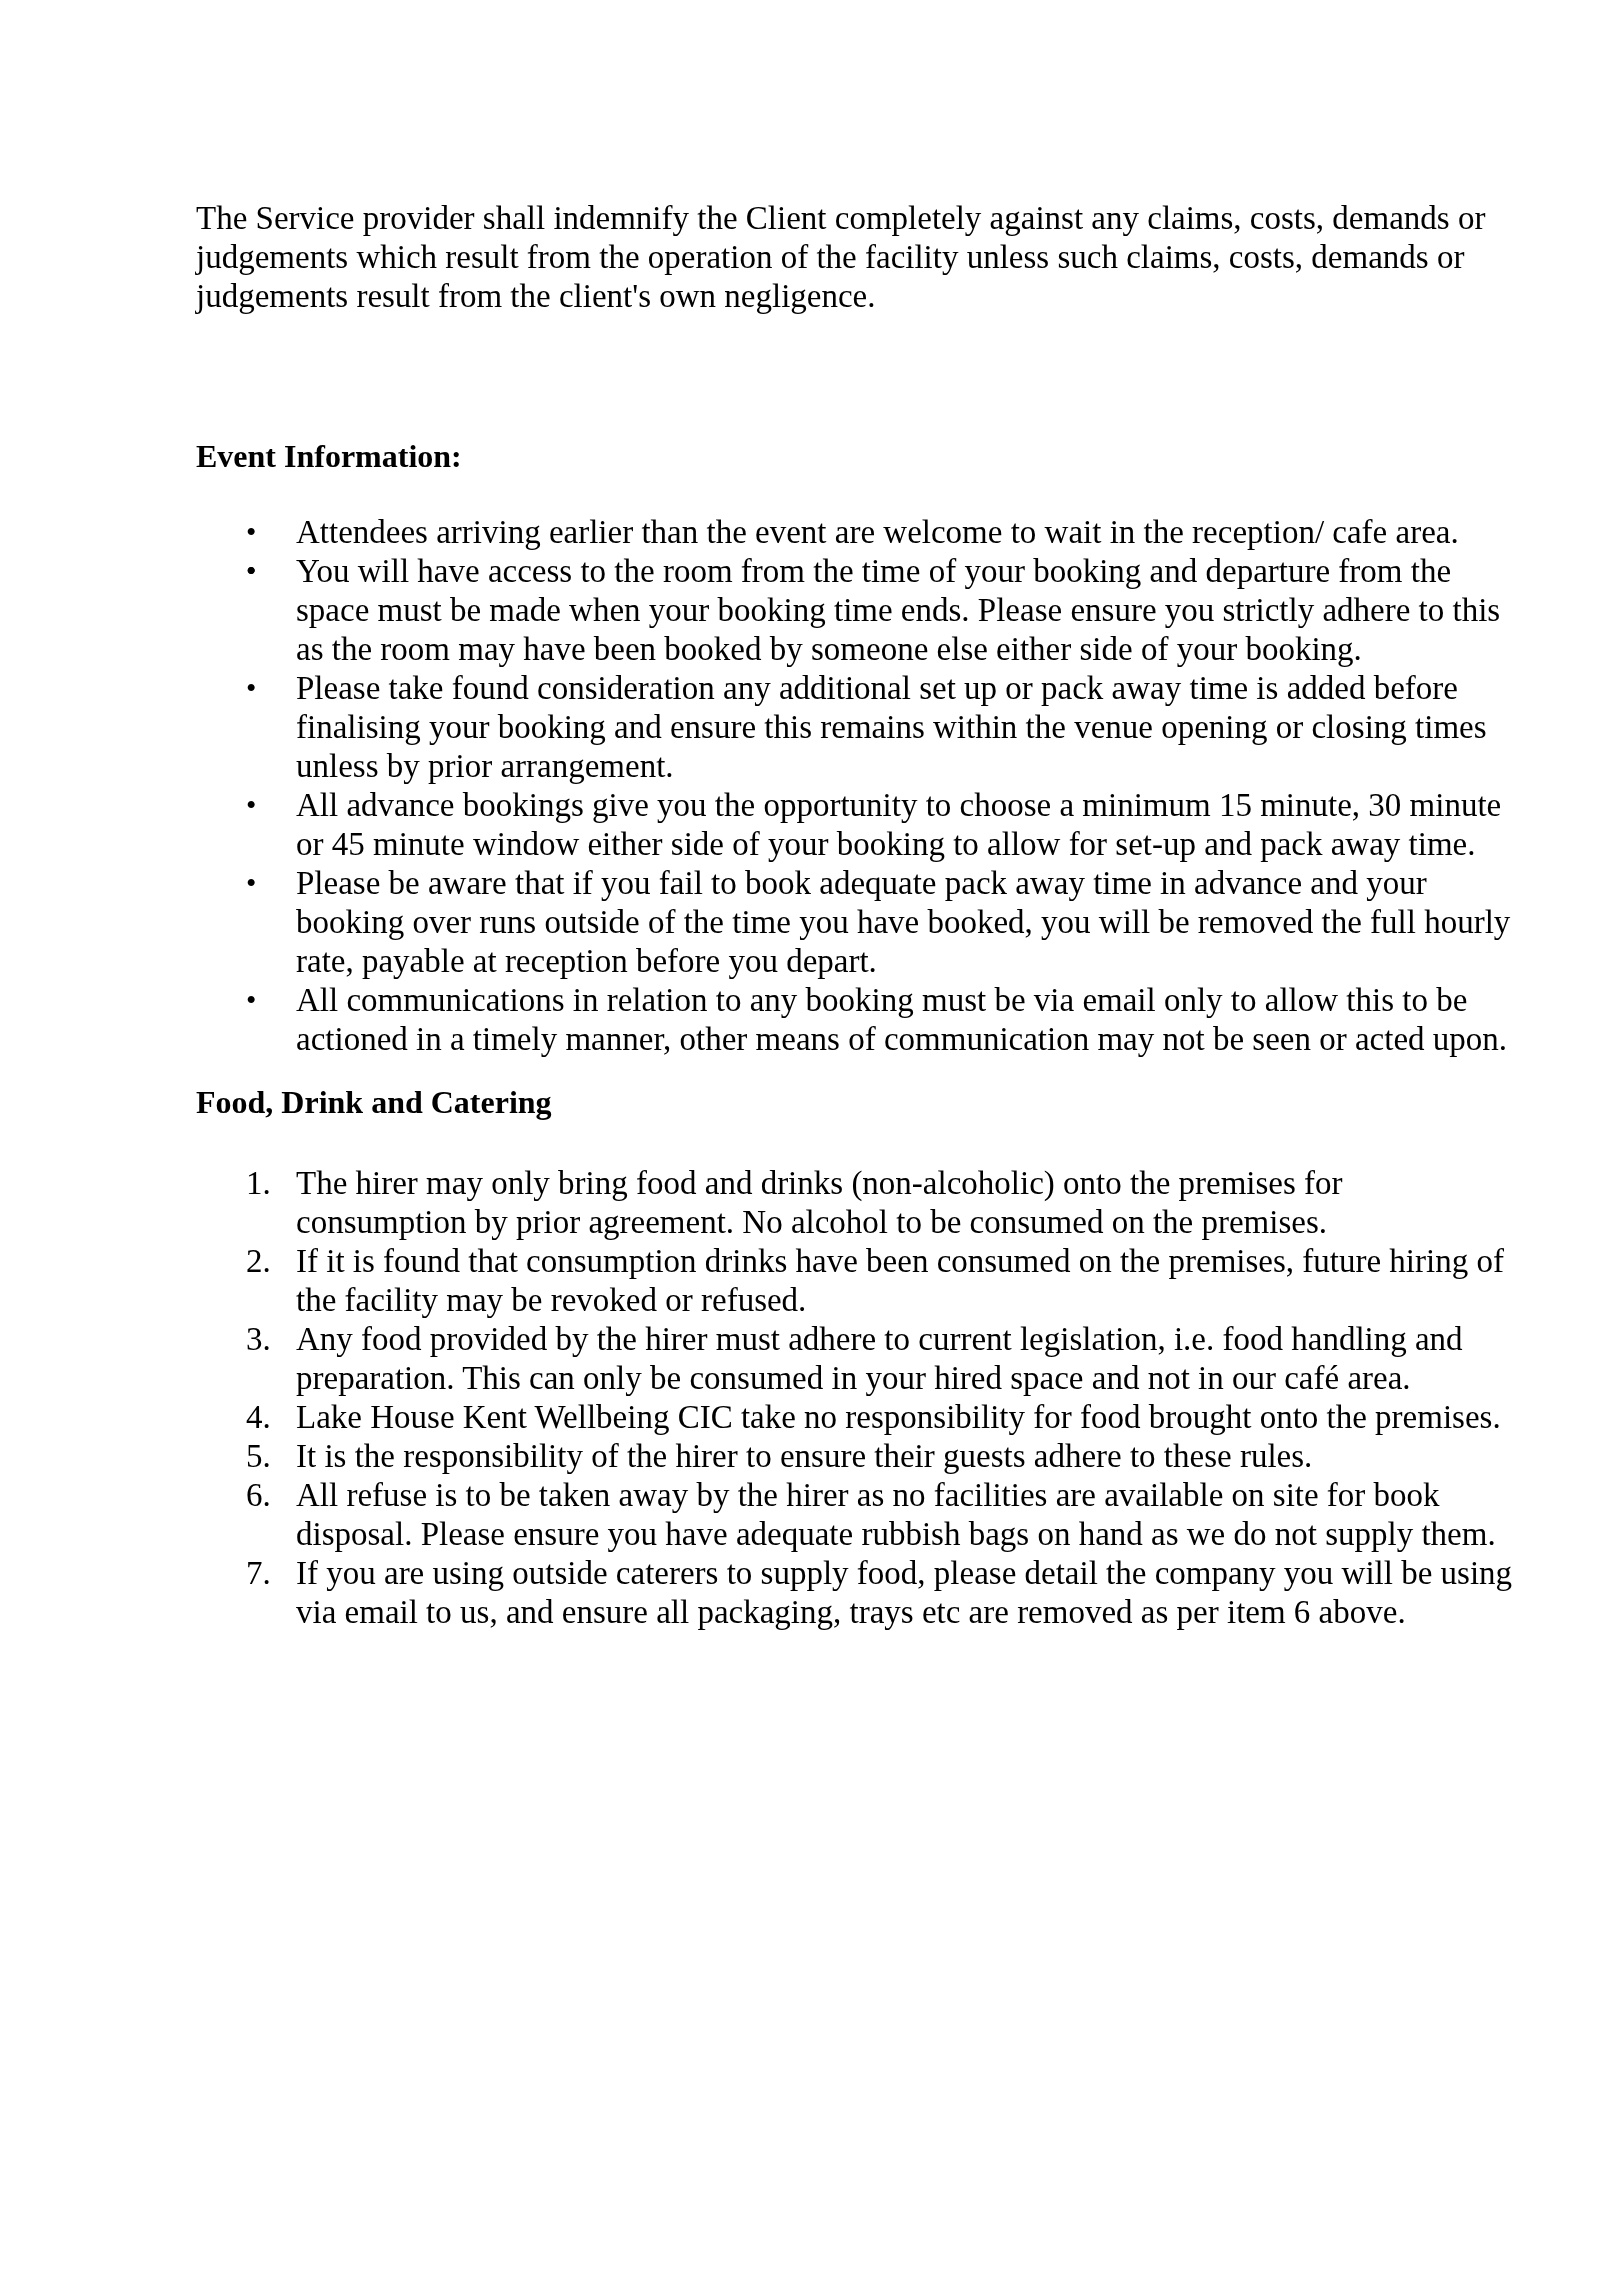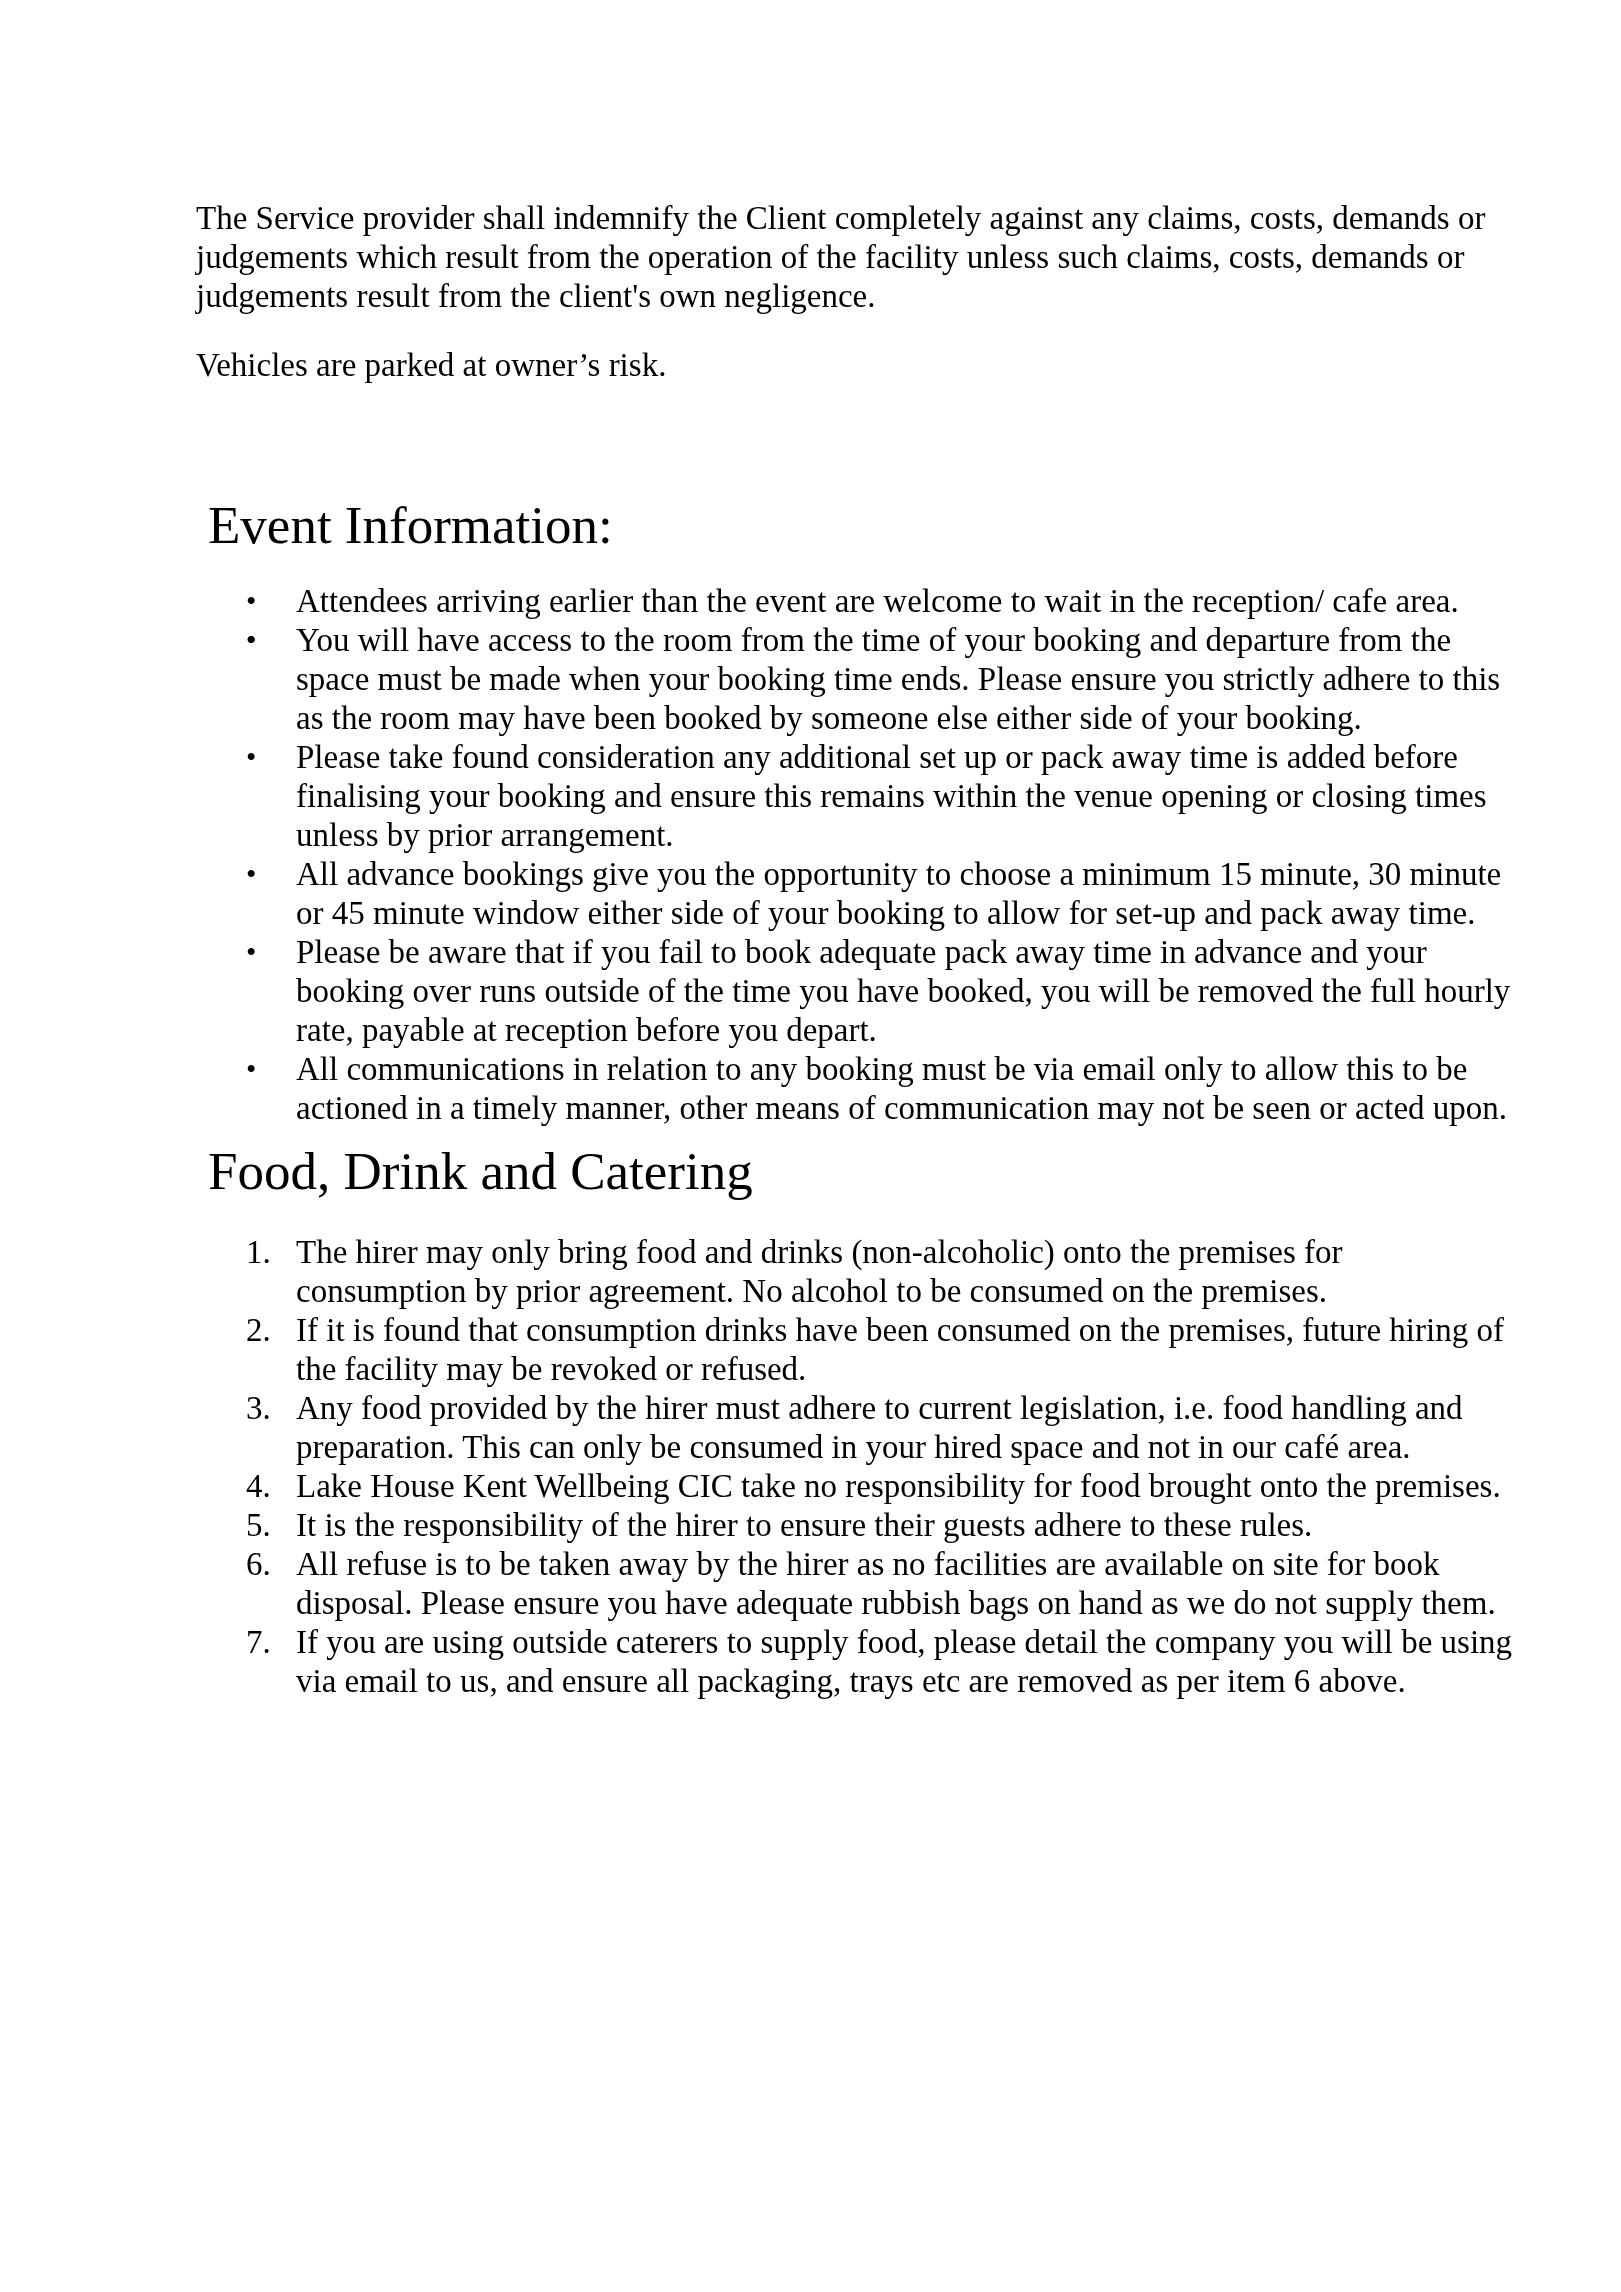--- a/index.html
+++ b/index.html
@@ -23,24 +23,24 @@
   }
   .body-text {
     font-size: 33px;
     line-height: 39px;
     margin: 0;
   }
   .para-vehicles {
     margin-top: 29.6px;
   }
   .heading {
-    font-size: 53px;
+    font-size: 32px;
     line-height: 50px;
-    font-weight: normal;
-    margin: 12px;
+    font-weight: bold;
+    margin: 0;
   }
   .heading-event {
     margin-top: 115px;
   }
   .heading-food {
     margin-top: 18px;
   }
   ul.doc-list, ol.doc-list {
     margin: 32px 0 0 0;
     padding: 0;
@@ -66,21 +66,20 @@
     font-size: 29.6px;
   }
 </style>
 </head>
 <body>
 
 <div class="page">
 
   <p class="body-text para-indemnity">The Service provider shall indemnify the Client completely against any claims, costs, demands or judgements which result from the operation of the facility unless such claims, costs, demands or judgements result from the client's own negligence.</p>
 
-  <p class="body-text para-vehicles">Vehicles are parked at owner’s risk.</p>
 
   <h2 class="heading heading-event">Event Information:</h2>
 
   <ul class="doc-list">
     <li>
       <span class="marker">•</span>
       <span class="li-text">Attendees arriving earlier than the event are welcome to wait in the reception/ cafe area.</span>
     </li>
     <li>
       <span class="marker">•</span>

